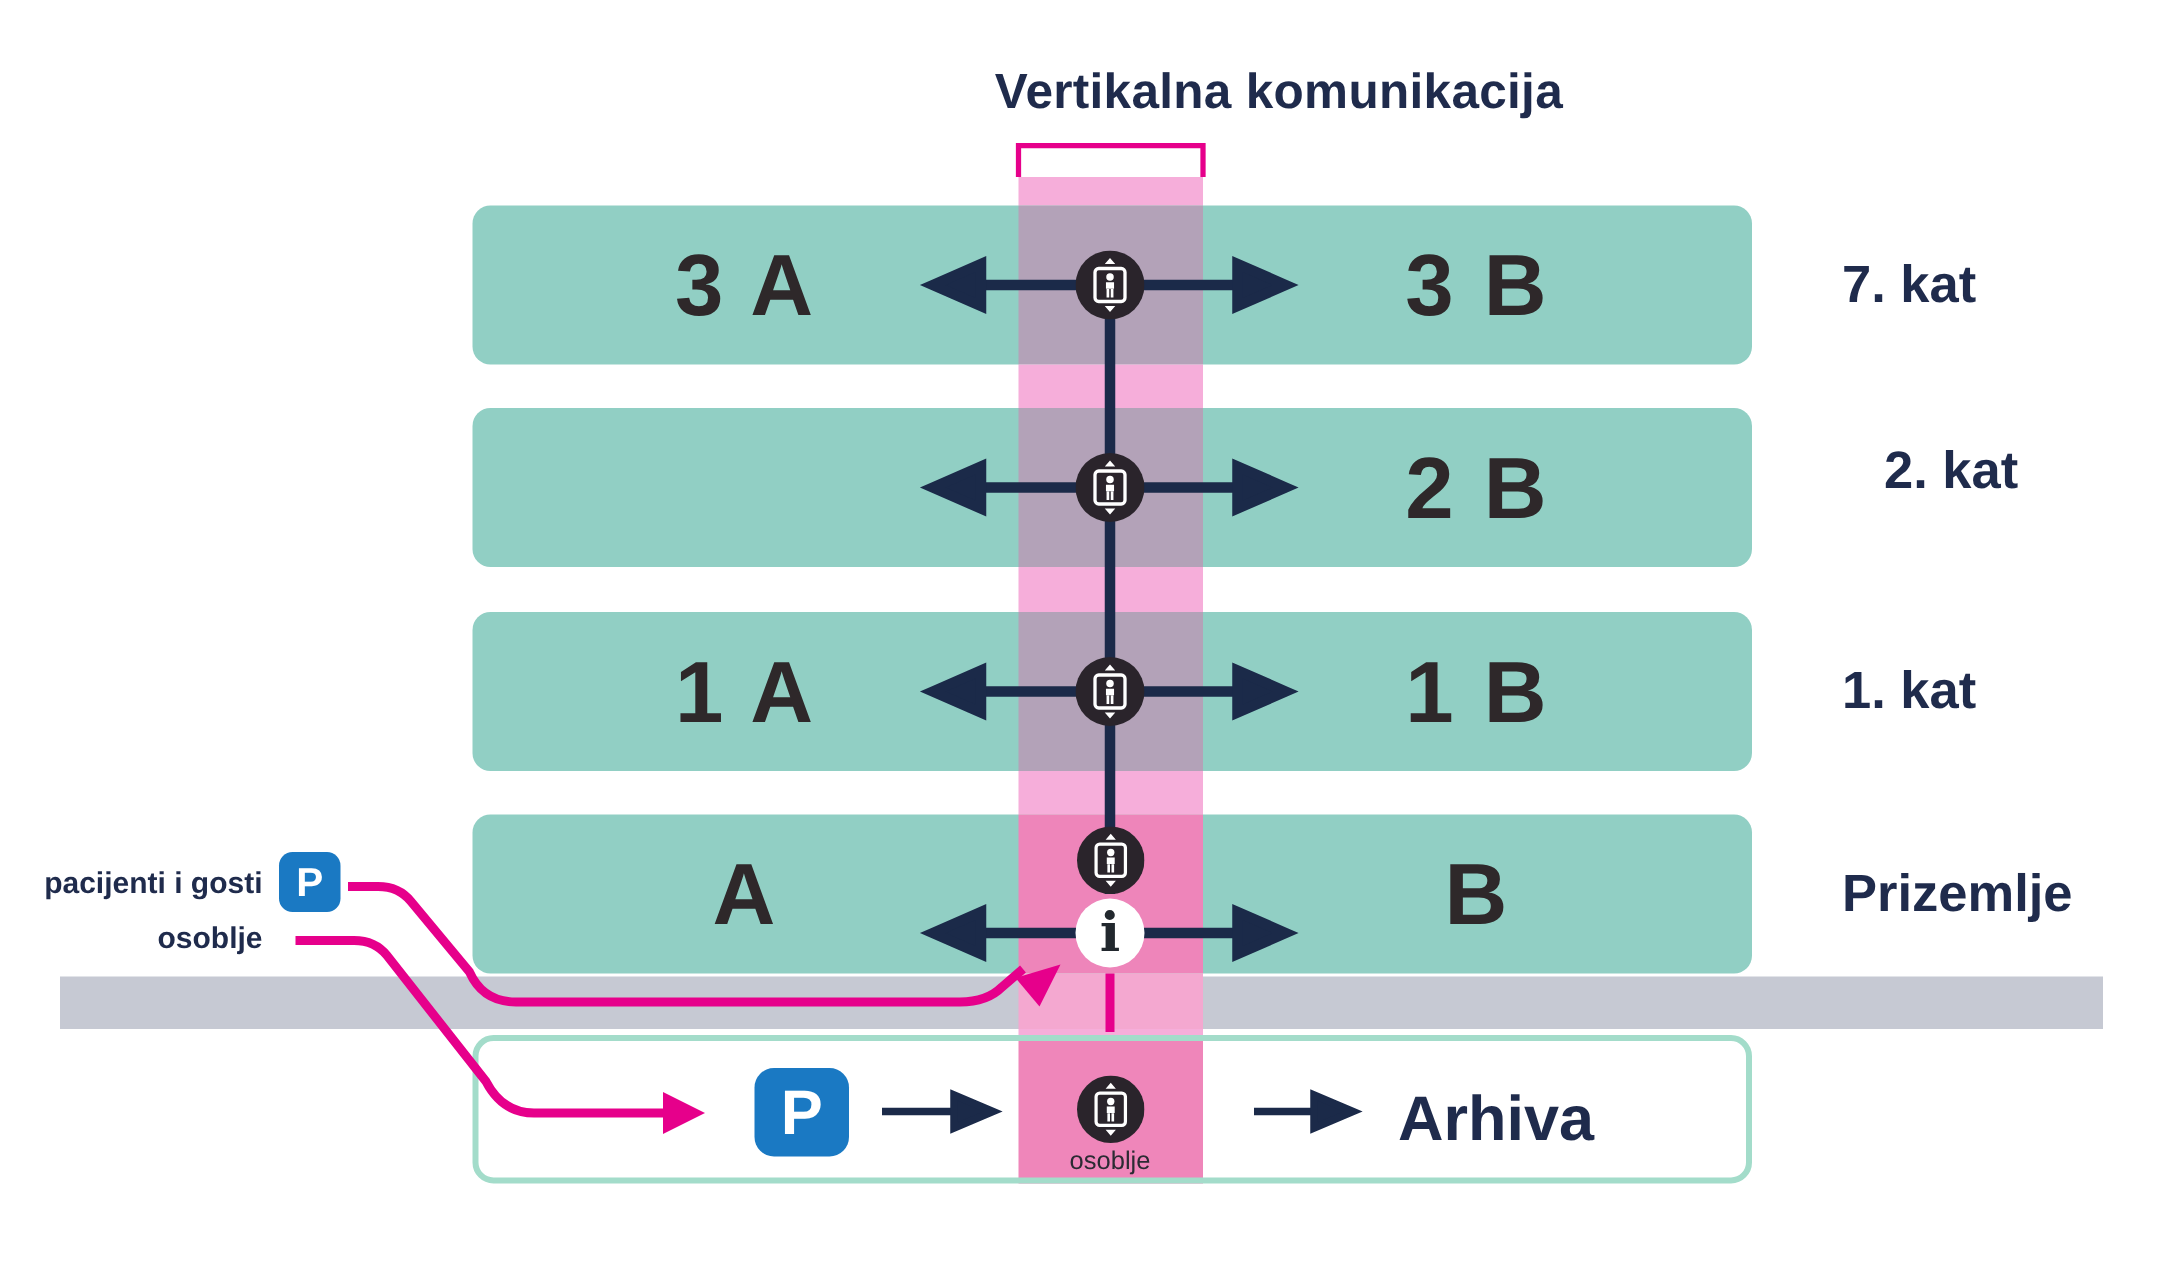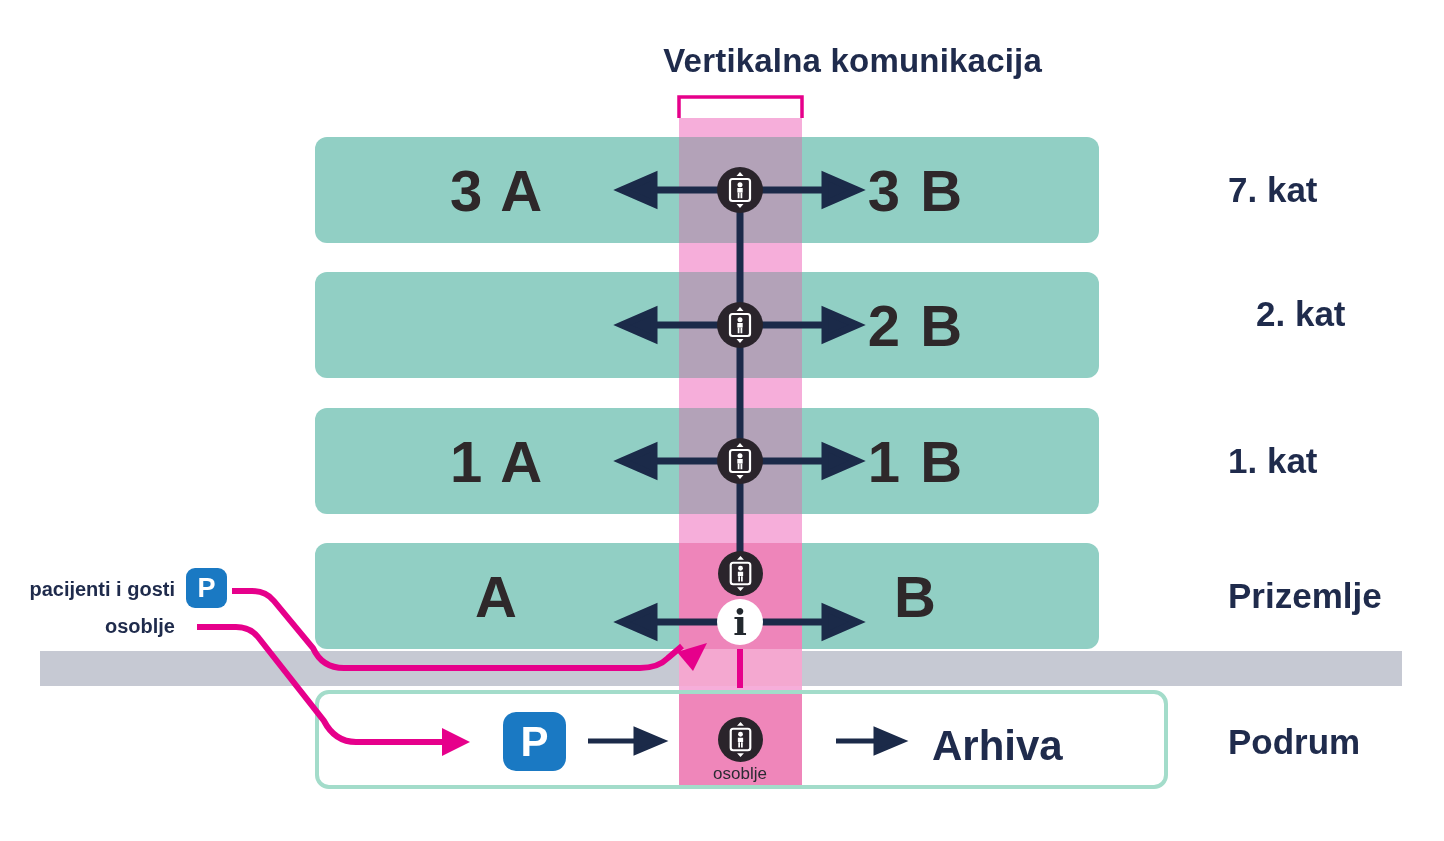--- a/index.html
+++ b/index.html
@@ -2,21 +2,21 @@
 <html style="--teal: #91cfc4; --navy: #1f2b4c; --arrow_navy: #1b2a49; --magenta: #e6008b; --icon_dark: #2a242b; --wing_text: #2e282a; --street_gray: #c6c9d3; --parking_blue: #1a79c3; --basement_border: #a3dcca; --strip_light: #f6aeda; --strip_on_floor: #b3a2b8; --strip_ground: #ee85ba; --strip_on_street: #f4a8d0; --strip_basement: #ef86ba;"><head>
 <meta charset="utf-8">
 <style>
   html,body{margin:0;padding:0;background:#ffffff;}
   .stage{position:relative;width:1444px;height:841px;background:#fff;overflow:hidden;
          font-family:"Liberation Sans",sans-serif;}
   .abs{position:absolute;}
   .title{left:442px;top:42px;width:600px;text-align:right;font-size:33px;font-weight:700;
          color:var(--navy);z-index:5;letter-spacing:.2px;}
   
-  .bar{left:315px;width:784px;height:106px;background:var(--teal);border-radius:12px;z-index:1;
+  .bar{left:315px;width:853px;height:106px;background:var(--teal);border-radius:12px;z-index:1;
        display:flex;align-items:center;}
   .wing{position:absolute;top:0;height:100%;display:flex;align-items:center;justify-content:center;
         font-size:58px;font-weight:600;color:var(--wing_text);letter-spacing:2px;}
   .wing.left{left:0;width:364px;}
   .wing.right{right:0;width:366px;}
   
   .shaft{left:679px;top:0;width:123px;height:841px;z-index:2;pointer-events:none;}
   .seg{position:absolute;left:0;width:123px;}
   
   .street{left:40px;top:651px;width:1362px;height:35px;background:var(--street_gray);z-index:1;}
@@ -77,21 +77,20 @@
   </div>
 
   <div class="abs street"></div>
   <div class="abs basement-bg"></div>
   <div class="abs basement-border"></div>
 
   <div class="abs floor-name" style="top:170px;">7. kat</div>
   <div class="abs floor-name" style="top:294px;margin-left:28px;">2. kat</div>
   <div class="abs floor-name" style="top:441px;">1. kat</div>
   <div class="abs floor-name" style="top:576px;">Prizemlje</div>
-  <div class="abs floor-name" style="top:722px;">Podrum</div>
 
   <div class="abs legend-text" style="top:578px;">pacijenti i gosti</div>
   <div class="abs legend-text" style="top:615px;">osoblje</div>
   <div class="abs p-icon" style="left:186px;top:568px;width:41px;height:40px;border-radius:9px;font-size:27px;">
     <span>P</span>
   </div>
 
   <svg class="overlay" width="1444" height="841" viewBox="0 0 1444 841">
 
     <path d="M679 118 V97 H802 V118" fill="none" stroke="var(--magenta)" stroke-width="3.5"></path>

